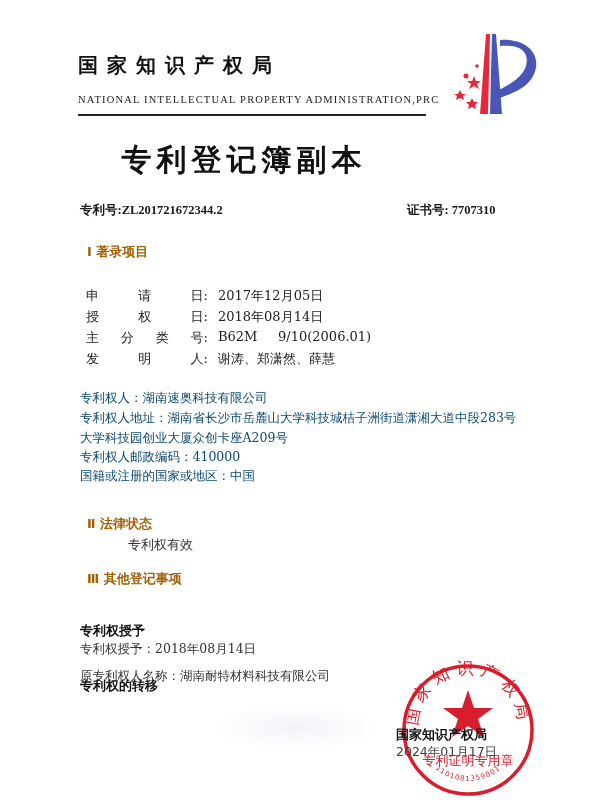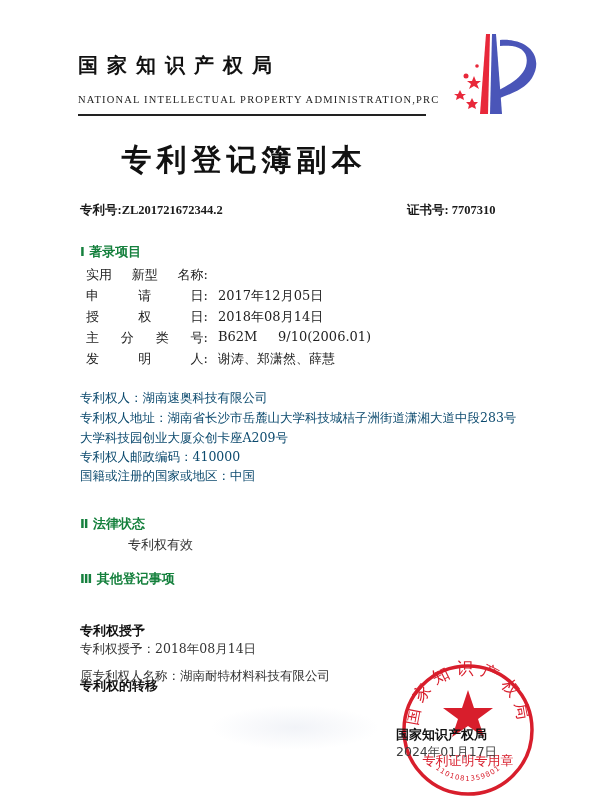--- a/index.html
+++ b/index.html
@@ -21,21 +21,21 @@
     }
     .logo { left: 452px; top: 28px; width: 100px; height: 90px; }
     .doc-title {
       left: 0; width: 488px; top: 140px; text-align: center; font-size: 30px; letter-spacing: 5px;
       font-family: "DejaVu Sans", sans-serif; font-weight: bold; color: #111;
     }
     .num-line { top: 202px; font-size: 12.5px; font-weight: bold; font-family: "Liberation Serif", serif; }
     .patent-no { left: 80px; }
     .cert-no { left: 407px; }
     .section-head {
-      font-size: 13px; font-weight: bold; font-family: "DejaVu Sans", sans-serif; color: #15803d;
+      font-size: 13px; font-weight: bold; font-family: "DejaVu Sans", sans-serif; color: #a16207; margin-left: 7px;
     }
     .s1 { left: 80px; top: 243px; }
     .field-row { left: 86px; font-size: 13px; height: 18px; display: flex; color: #222; }
     .field-label { width: 132px; display: flex; justify-content: space-between; padding-right: 10px; box-sizing: border-box; }
     .field-value { white-space: nowrap; }
     .owner-line { left: 80px; font-size: 12.5px; color: #0c4a6e; white-space: nowrap; font-family: "DejaVu Serif", serif; }
     .s2 { left: 80px; top: 515px; }
     .s2-body { left: 80px; top: 536px; font-size: 13px; color: #333; margin-left: 48px; }
     .s3 { left: 80px; top: 570px; }
     .sub-head { left: 80px; font-size: 13px; font-weight: bold; font-family: "DejaVu Sans", sans-serif; color: #111; }
@@ -76,25 +76,20 @@
 </div>
 
 <div class="abs doc-title">专利登记簿副本</div>
 
 <div class="abs num-line patent-no">专利号:ZL201721672344.2</div>
 <div class="abs num-line cert-no">证书号: 7707310</div>
 
 <div class="abs section-head s1">Ⅰ 著录项目</div>
 
 <div class="abs field-row" style="top:266px">
-  <div class="field-label">
-    <span>实用</span>
-    <span>新型</span>
-    <span>名称:</span>
-  </div>
 </div>
 <div class="abs field-row" style="top:287px">
   <div class="field-label">
     <span>申</span>
     <span>请</span>
     <span>日:</span>
   </div>
   <div class="field-value">2017年12月05日</div>
 </div>
 <div class="abs field-row" style="top:308px">

